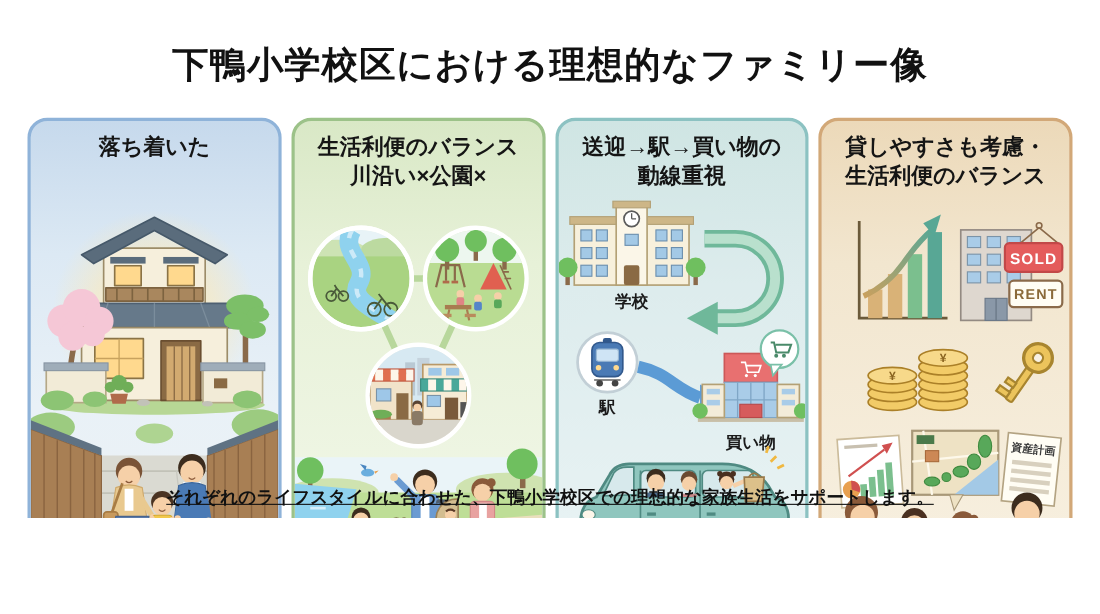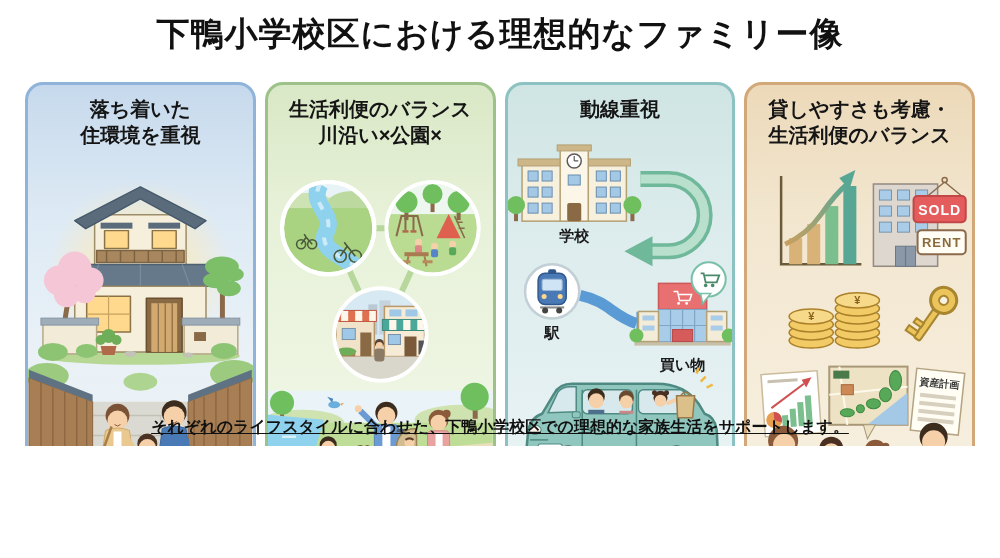--- a/index.html
+++ b/index.html
@@ -1,17 +1,17 @@
 <!DOCTYPE html>
 <html><head>
 <meta charset="utf-8">
 <style>
   html,body{margin:0;padding:0;background:#fff;}
   .canvas{position:relative;width:1000px;height:446px;background:#fff;overflow:hidden;
-          font-family:"Liberation Sans","DejaVu Sans",sans-serif;}
+          font-family:"Liberation Sans","DejaVu Sans",sans-serif;margin-top:25px;}
   .title{position:absolute;top:12px;left:0;width:100%;margin:0;text-align:center;
          font-size:33px;font-weight:bold;color:#111;letter-spacing:1px;}
   .panels{position:absolute;top:82px;left:25px;width:950px;height:438px;display:flex;gap:9px;}
   .panel{flex:1 1 0;border-radius:18px;border:3px solid;display:flex;flex-direction:column;overflow:hidden;}
   .p1{border-color:#8fb3d9;background:linear-gradient(180deg,#c6d9ec 0%,#dce9f4 28%,#e9f1f7 60%,#edf2f3 100%);gap:15px;}
   .p2{border-color:#9cc289;background:linear-gradient(180deg,#d9e8c6 0%,#e7f1d8 30%,#f3f8ea 100%);}
   .p3{border-color:#8cc2c2;background:linear-gradient(180deg,#cfe5e3 0%,#ddeced 35%,#eaf4f5 100%);}
   .p4{border-color:#d2a878;background:linear-gradient(180deg,#ecd9b9 0%,#f2e6cf 30%,#f8f1e2 100%);}
   .ph{padding:11px 2px 2px;text-align:center;font-weight:bold;font-size:20px;line-height:1.3;color:#151515;}
   .panel svg{display:block;width:100%;flex:1 1 auto;}
@@ -23,21 +23,20 @@
 <body>
 
 <div class="canvas">
   <h1 class="title">下鴨小学校区における理想的なファミリー像</h1>
 
   <div class="panels">
 
     <section class="panel p1">
       <header class="ph">
         <div>落ち着いた</div>
-        <div>住環境を重視</div>
       </header>
       <svg viewBox="0 0 224 354">
         <defs>
           <radialGradient id="sun1">
               <stop offset="0%" stop-color="#ffe9b3" stop-opacity="0.95"></stop>
             <stop offset="60%" stop-color="#ffe9b3" stop-opacity="0.5"></stop>
             <stop offset="100%" stop-color="#ffe9b3" stop-opacity="0"></stop>
             </radialGradient>
         </defs>
         <circle cx="112" cy="108" r="92" fill="url(#sun1)"></circle>
@@ -318,20 +317,21 @@
           <rect x="165" y="325" width="5" height="14" fill="#f6d0a8"></rect>
             <rect x="174" y="325" width="5" height="14" fill="#f6d0a8"></rect>
           <ellipse cx="167" cy="341" rx="5" ry="3" fill="#8a5a3a"></ellipse>
             <ellipse cx="177" cy="341" rx="5" ry="3" fill="#8a5a3a"></ellipse>
         </g>
       </svg>
     </section>
 
     <section class="panel p3">
       <header class="ph">
+        <div>送迎→駅→買い物の</div>
         <div>動線重視</div>
       </header>
       <svg viewBox="0 0 224 354">
         <g>
           <rect x="14" y="20" width="104" height="58" fill="#f7f0dc" stroke="#b3a075" stroke-width="1.5"></rect>
           <rect x="10" y="16" width="112" height="7" fill="#cdb687" stroke="#b3a075"></rect>
           <rect x="52" y="6" width="28" height="72" fill="#fbf6e8" stroke="#b3a075" stroke-width="1.5"></rect>
           <rect x="49" y="2" width="34" height="6" fill="#cdb687" stroke="#b3a075"></rect>
           <circle cx="66" cy="18" r="7" fill="#ffffff" stroke="#5a5a5a" stroke-width="1.5"></circle>
           <path d="M66,18 V13 M66,18 L70,18" stroke="#5a5a5a" stroke-width="1.2"></path>

